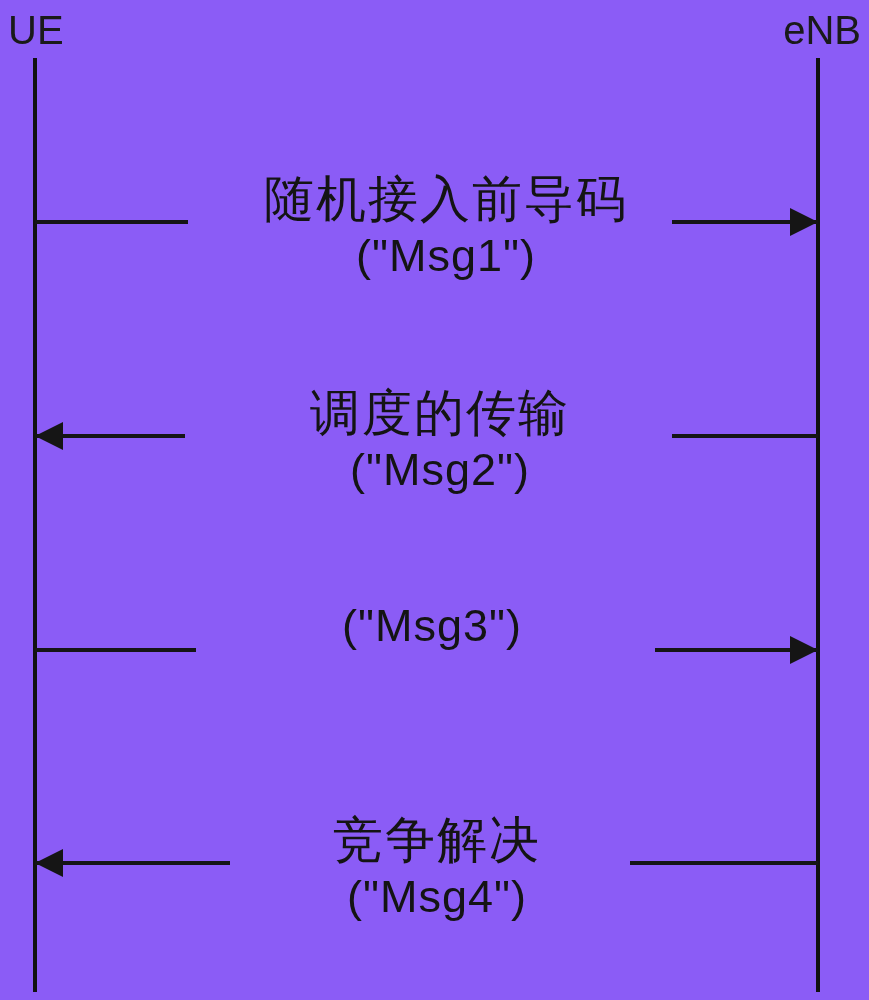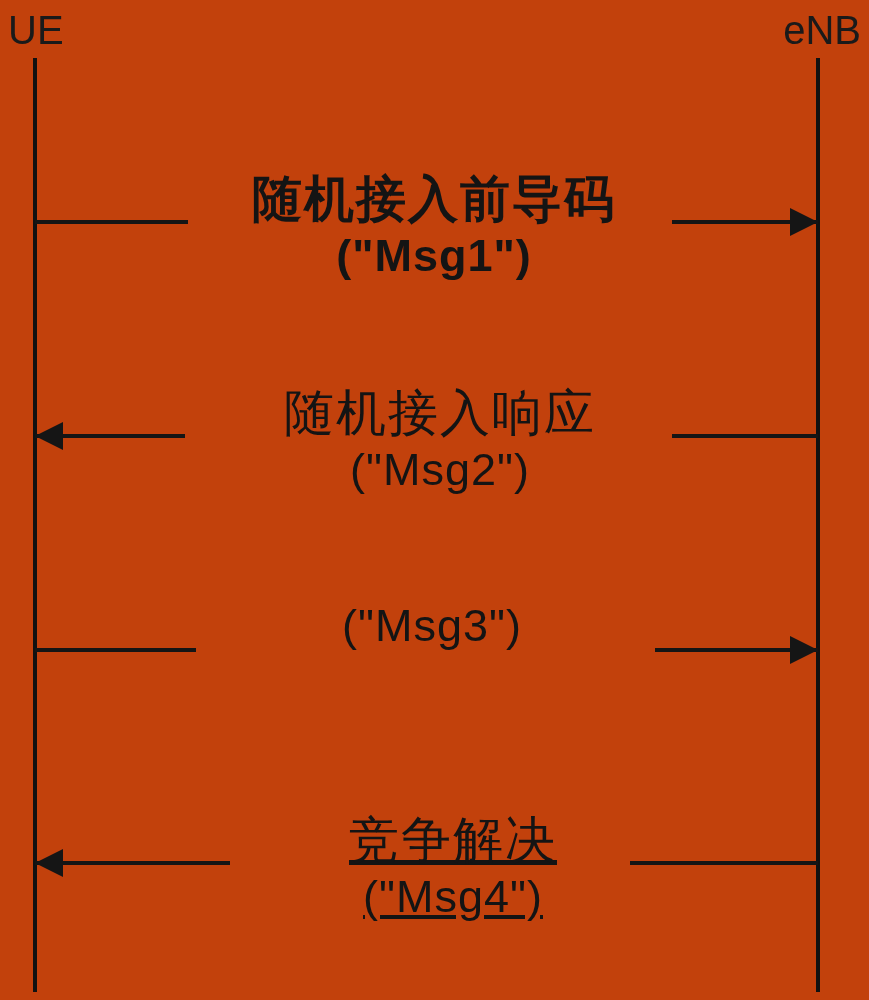--- a/index.html
+++ b/index.html
@@ -8,21 +8,21 @@
     background: #ffffff;
   }
   body {
     font-family: "Liberation Sans", "DejaVu Sans", sans-serif;
     color: #000000;
   }
   #diagram-root {
     position: relative;
     width: 869px;
     height: 1000px;
-    background: #c2410c;
+    background: #8b5cf6;
     overflow: hidden;
   }
   .actor-label {
     position: absolute;
     font-size: 40px;
     line-height: 44px;
     color: #1a1a1a;
     white-space: nowrap;
     letter-spacing: 0px;
   }
@@ -100,48 +100,48 @@
   <div class="actor-label" id="actor-label-enb">eNB</div>
 
   <div class="lifeline" id="lifeline-ue" style="left: 33px;"></div>
 
   <div class="lifeline" id="lifeline-enb" style="left: 816px;"></div>
 
   <div class="message-group" style="top: 222px;">
     <div class="msg-line seg-left" style="left: 35px; width: 153px;"></div>
     <div class="msg-line seg-right" style="left: 672px; width: 146px;"></div>
     <div class="msg-arrowhead right" style="left: 790px;"></div>
-    <div class="msg-text" style="left: 134px; width: 600px; top: -52px; font-weight: bold;">
+    <div class="msg-text" style="left: 146px; width: 600px; top: -52px;">
       <span class="cn">随机接入前导码</span>
       <span class="tag">("Msg1")</span>
     </div>
   </div>
 
   <div class="message-group" style="top: 436px;">
     <div class="msg-line seg-left" style="left: 35px; width: 150px;"></div>
     <div class="msg-line seg-right" style="left: 672px; width: 146px;"></div>
     <div class="msg-arrowhead left" style="left: 35px;"></div>
     <div class="msg-text" style="left: 140px; width: 600px; top: -52px;">
-      <span class="cn">随机接入响应</span>
+      <span class="cn">调度的传输</span>
       <span class="tag">("Msg2")</span>
     </div>
   </div>
 
   <div class="message-group" style="top: 650px;">
     <div class="msg-line seg-left" style="left: 35px; width: 161px;"></div>
     <div class="msg-line seg-right" style="left: 655px; width: 163px;"></div>
     <div class="msg-arrowhead right" style="left: 790px;"></div>
     <div class="msg-text" style="left: 132px; width: 600px; top: -52px;">
       <span class="tag">("Msg3")</span>
     </div>
   </div>
 
   <div class="message-group" style="top: 863px;">
     <div class="msg-line seg-left" style="left: 35px; width: 195px;"></div>
     <div class="msg-line seg-right" style="left: 630px; width: 188px;"></div>
     <div class="msg-arrowhead left" style="left: 35px;"></div>
-    <div class="msg-text" style="left: 153px; width: 600px; top: -52px; text-decoration: underline;">
+    <div class="msg-text" style="left: 137px; width: 600px; top: -52px;">
       <span class="cn">竞争解决</span>
       <span class="tag">("Msg4")</span>
     </div>
   </div>
 
 </div>
 
 </body></html>

